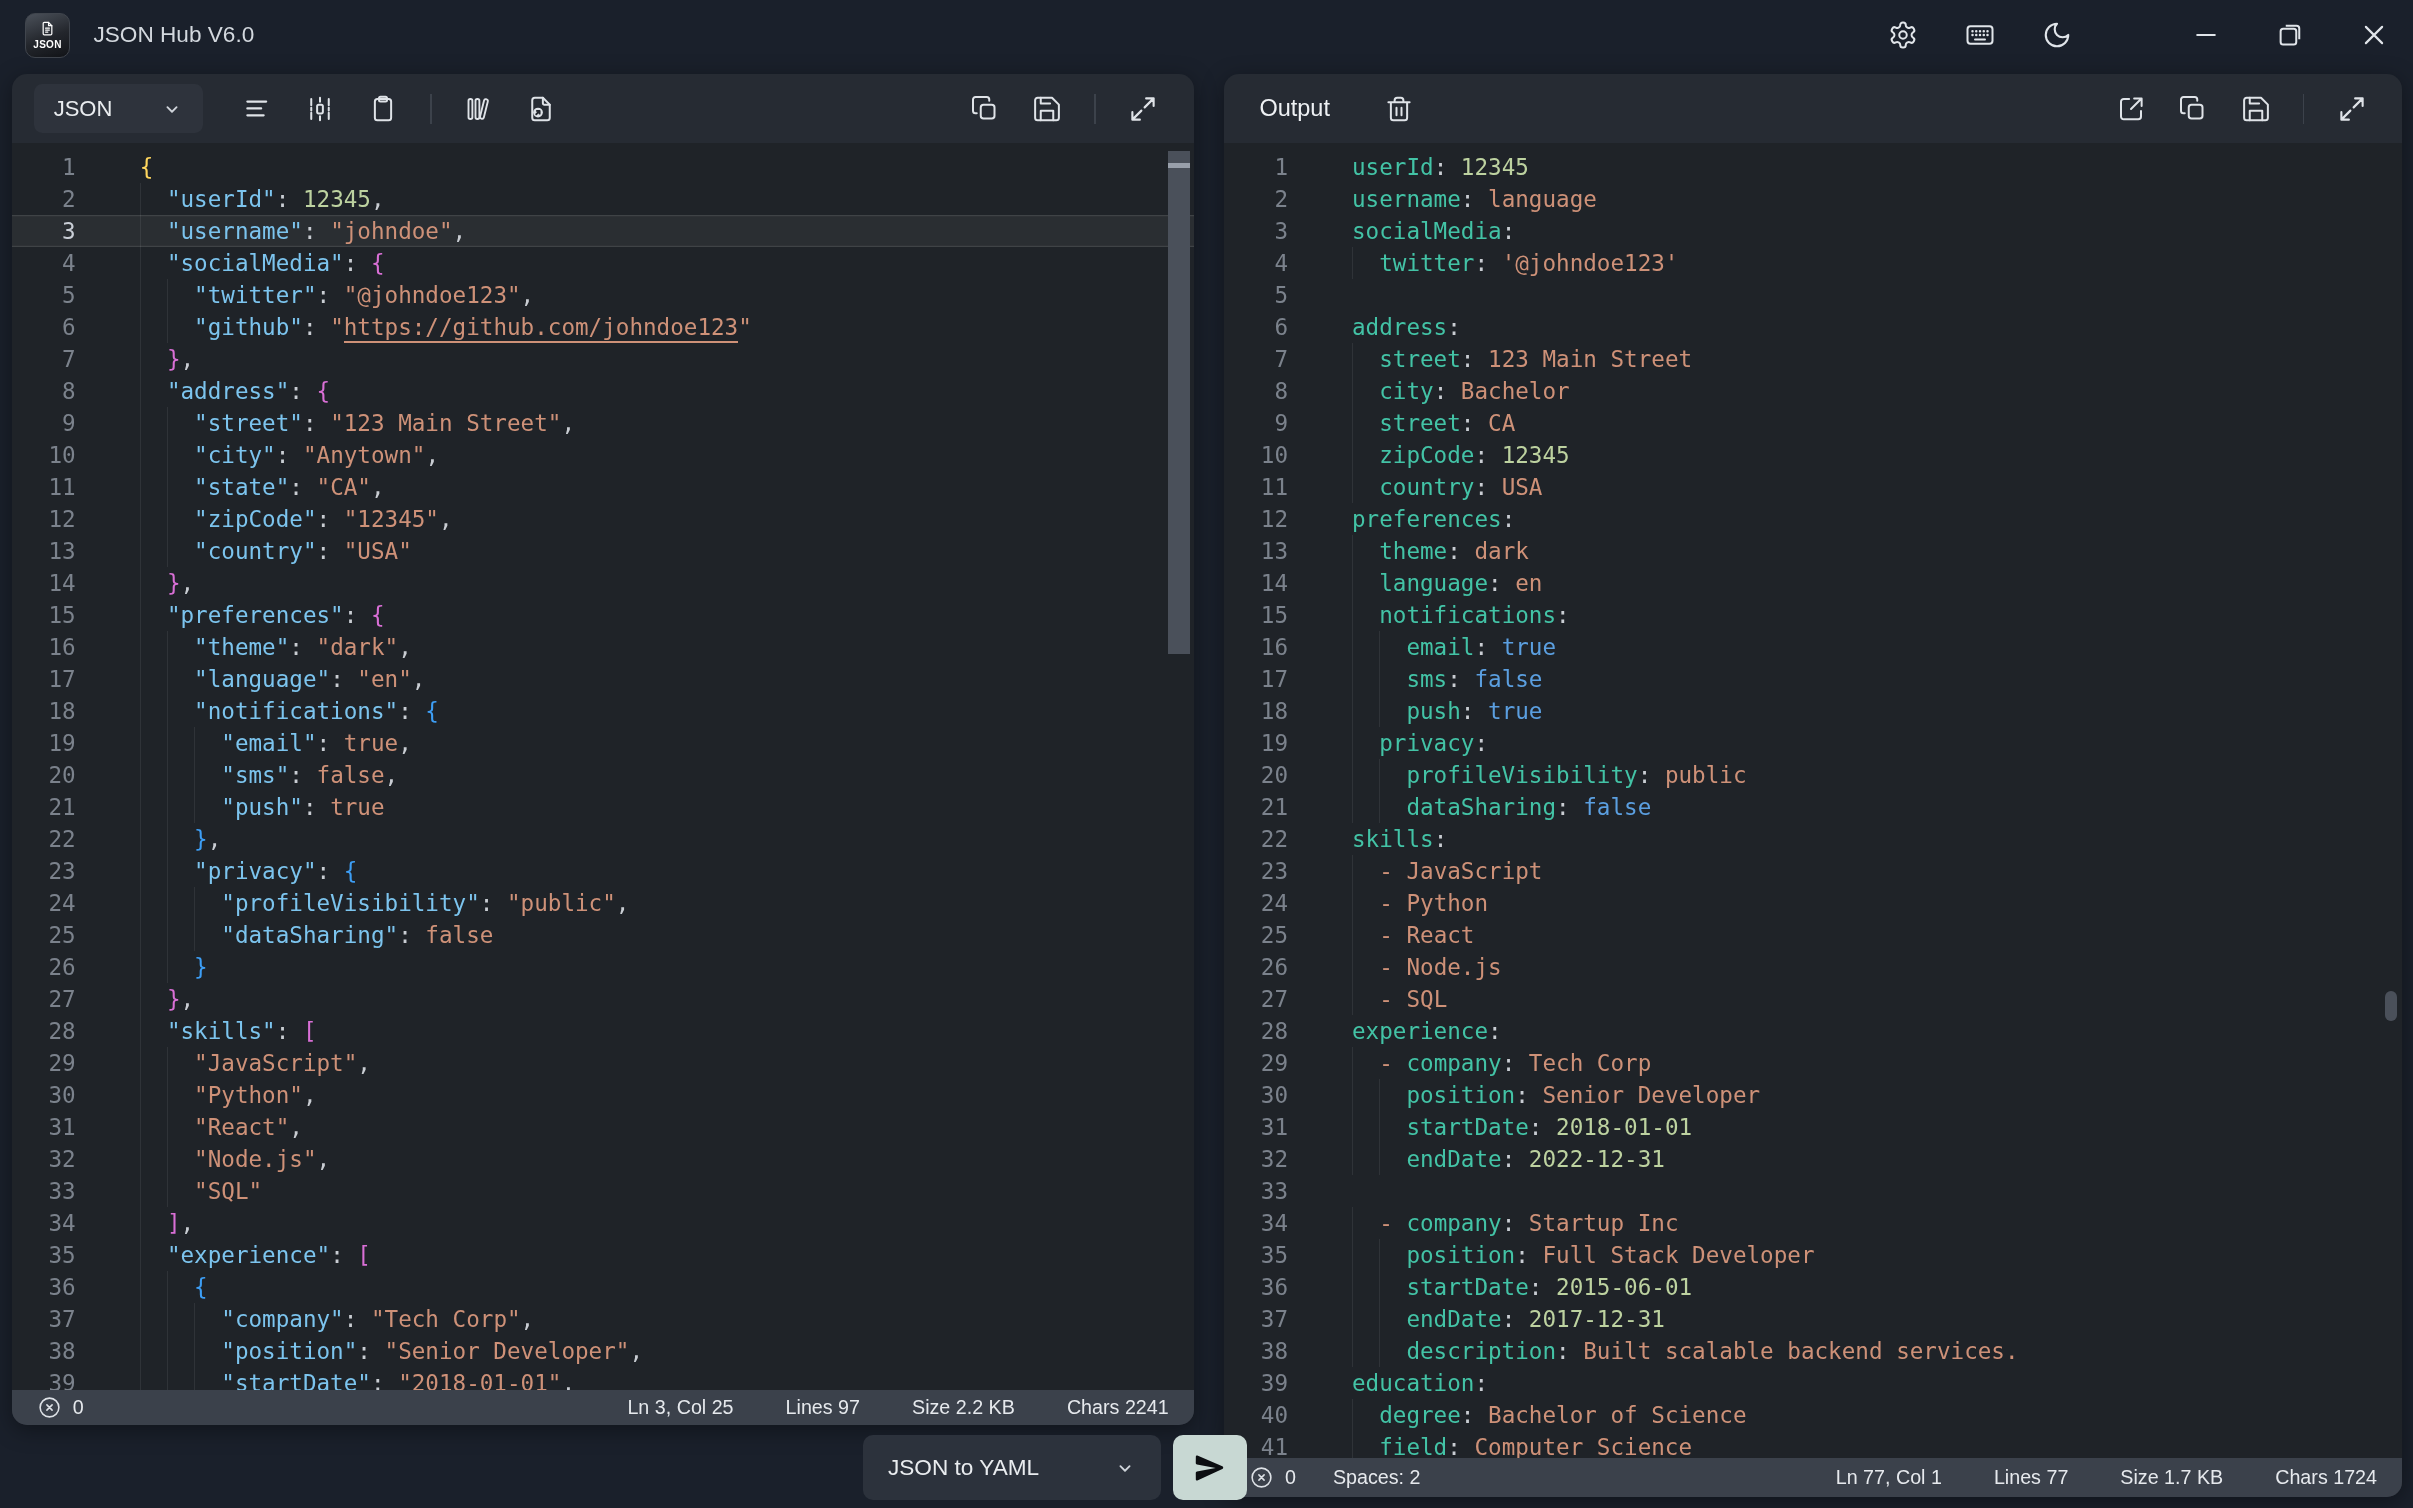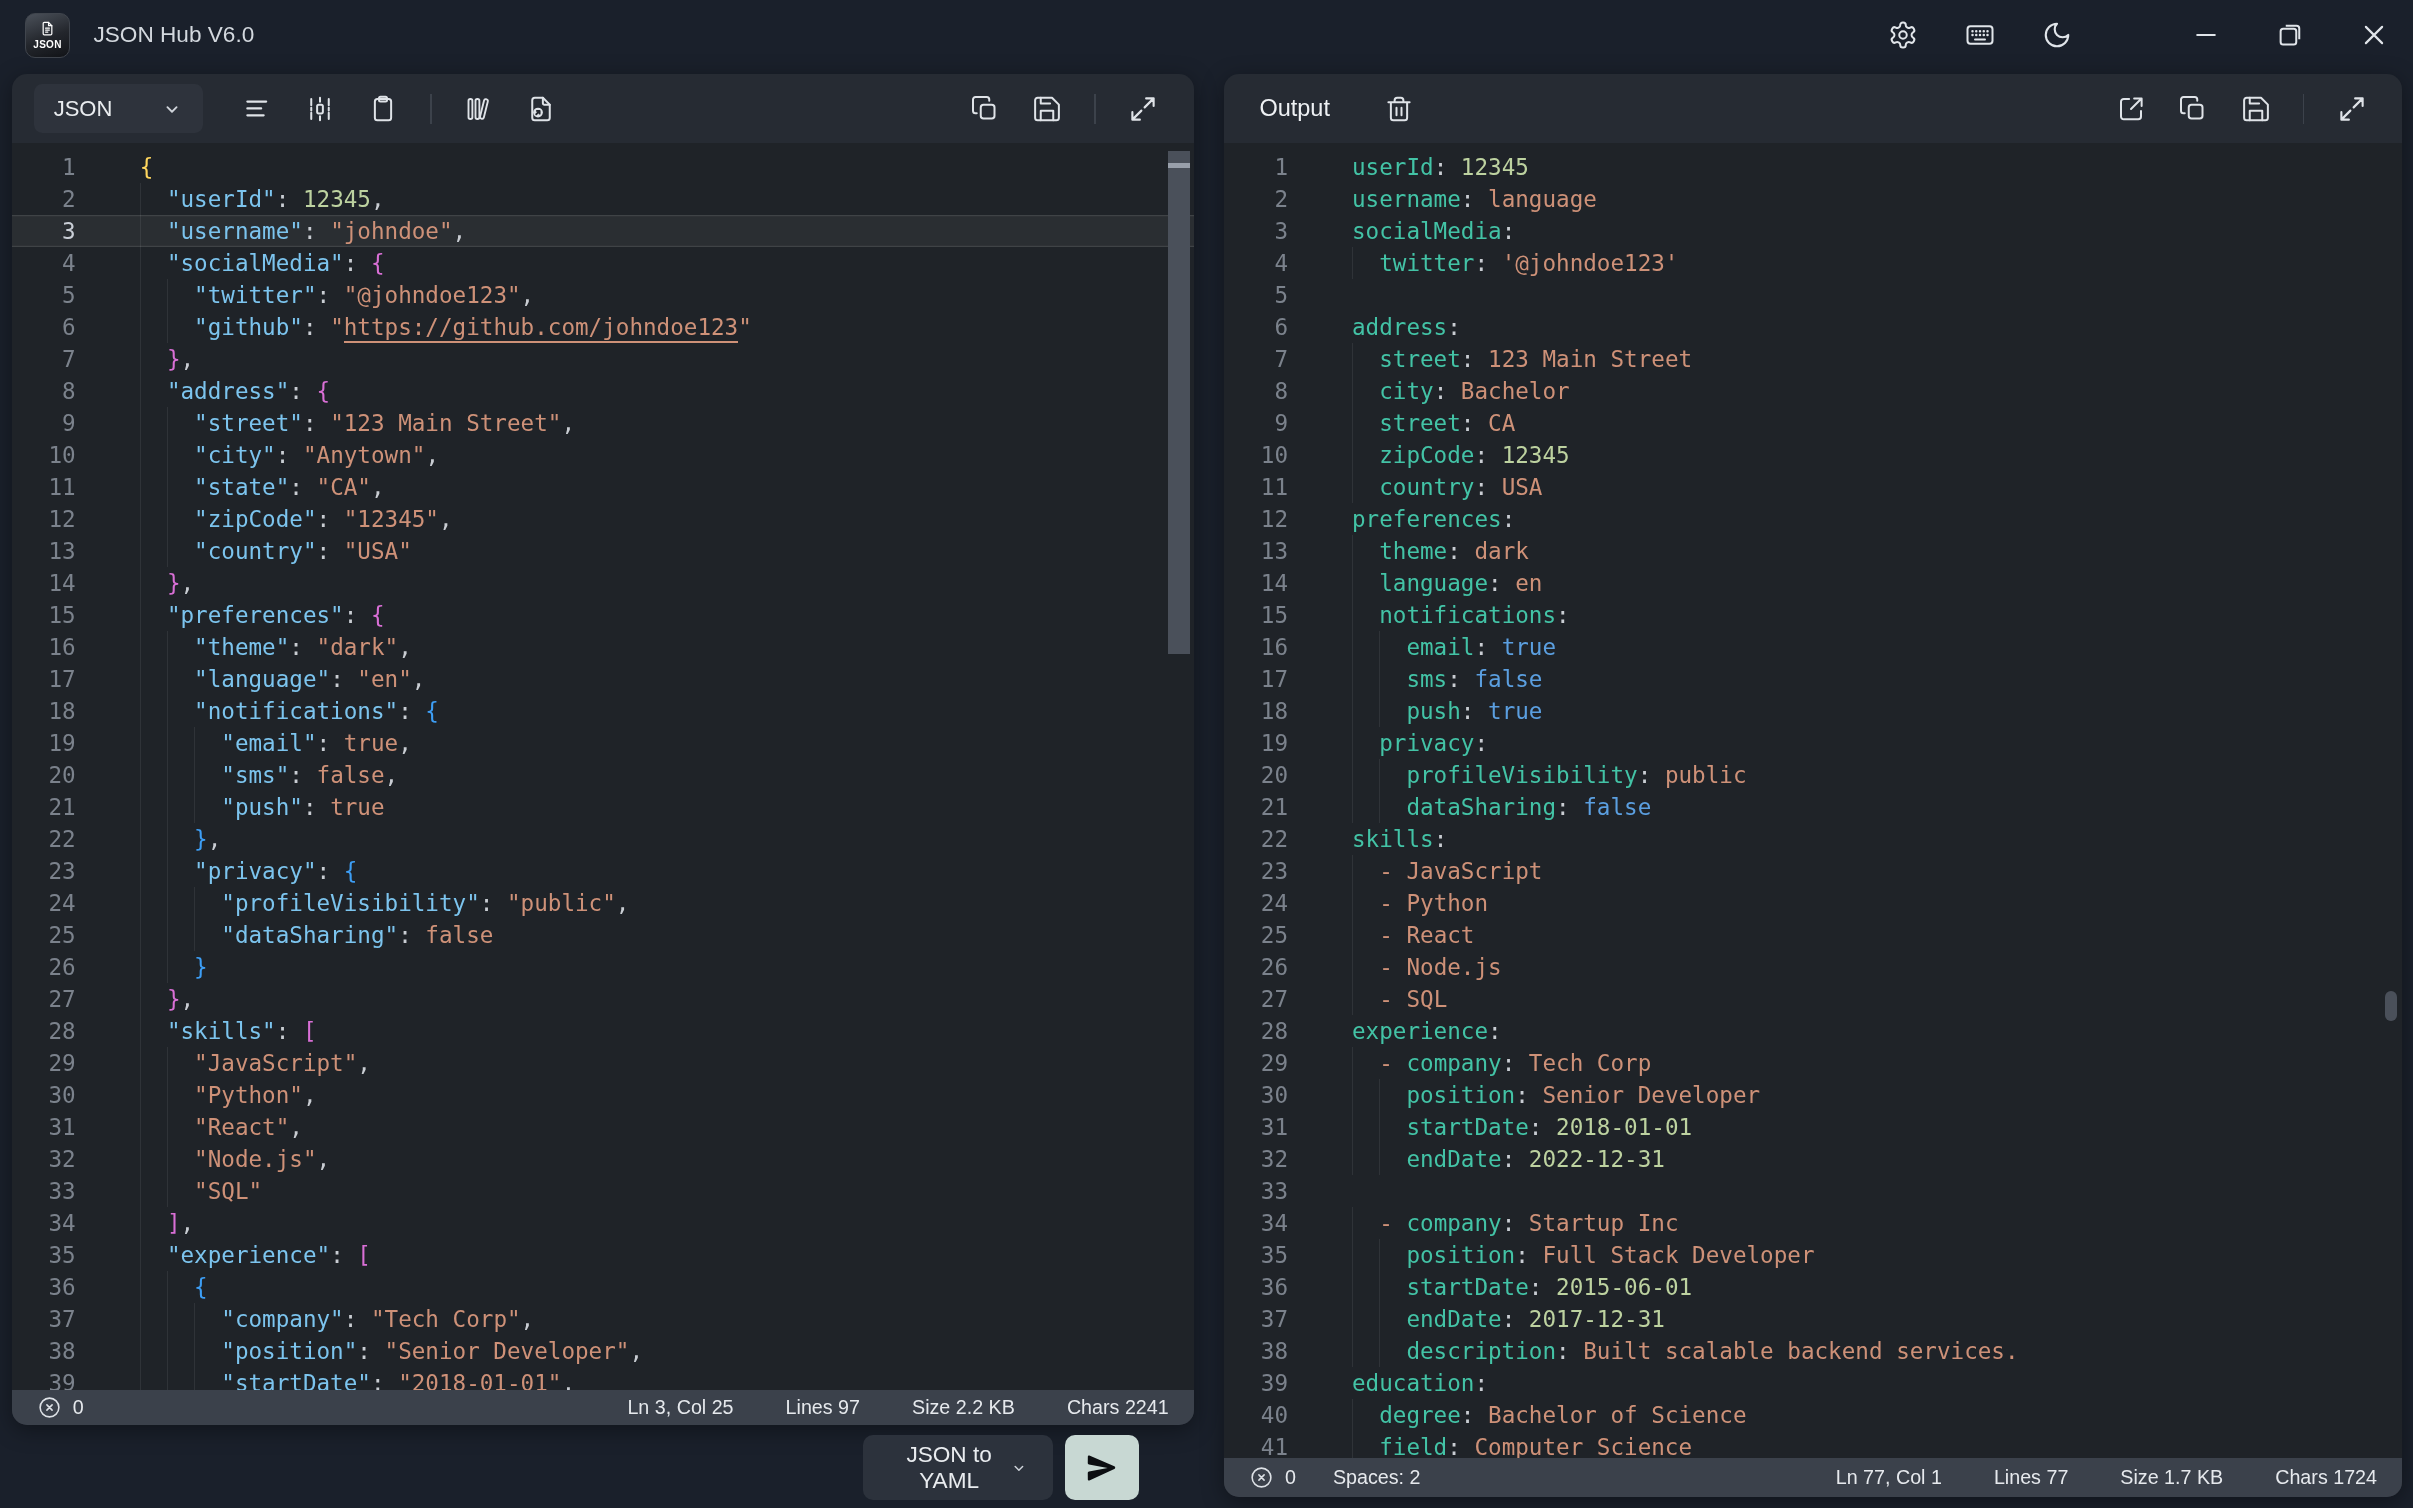--- a/index.html
+++ b/index.html
@@ -86,21 +86,21 @@
              border-radius:0 0 15px 15px;display:flex;align-items:center;font-size:19.7px;
              color:#e6e9ed;padding:0 25px}
   .panel.left  .statusbar{height:35px}
   .panel.right .statusbar{height:39px}
   .err{display:flex;align-items:center;gap:11px}
   .err svg{width:25px;height:25px;color:#dde1e6}
   .sb-spaces{margin-left:37px}
   .sb-right{margin-left:auto;display:flex;gap:52px}
 
   
-  .convertbar{position:absolute;left:863px;top:1435px;width:276px;height:65px;
+  .convertbar{position:absolute;left:863px;top:1435px;width:384px;height:65px;
               display:flex;align-items:center;gap:12px}
   .dropdown.convert{flex:1;height:65px;font-size:22.6px;padding:0 25px;background:#2c323c;border-radius:10px}
   .send-btn{width:74px;height:65px;border-radius:10px;background:var(--c-accent-button);border:none;
             display:flex;align-items:center;justify-content:center;cursor:pointer;color:#0c0e11}
   .send-btn svg{width:34px;height:34px}
 </style>
 </head>
 <body>
 
 <header class="titlebar">

